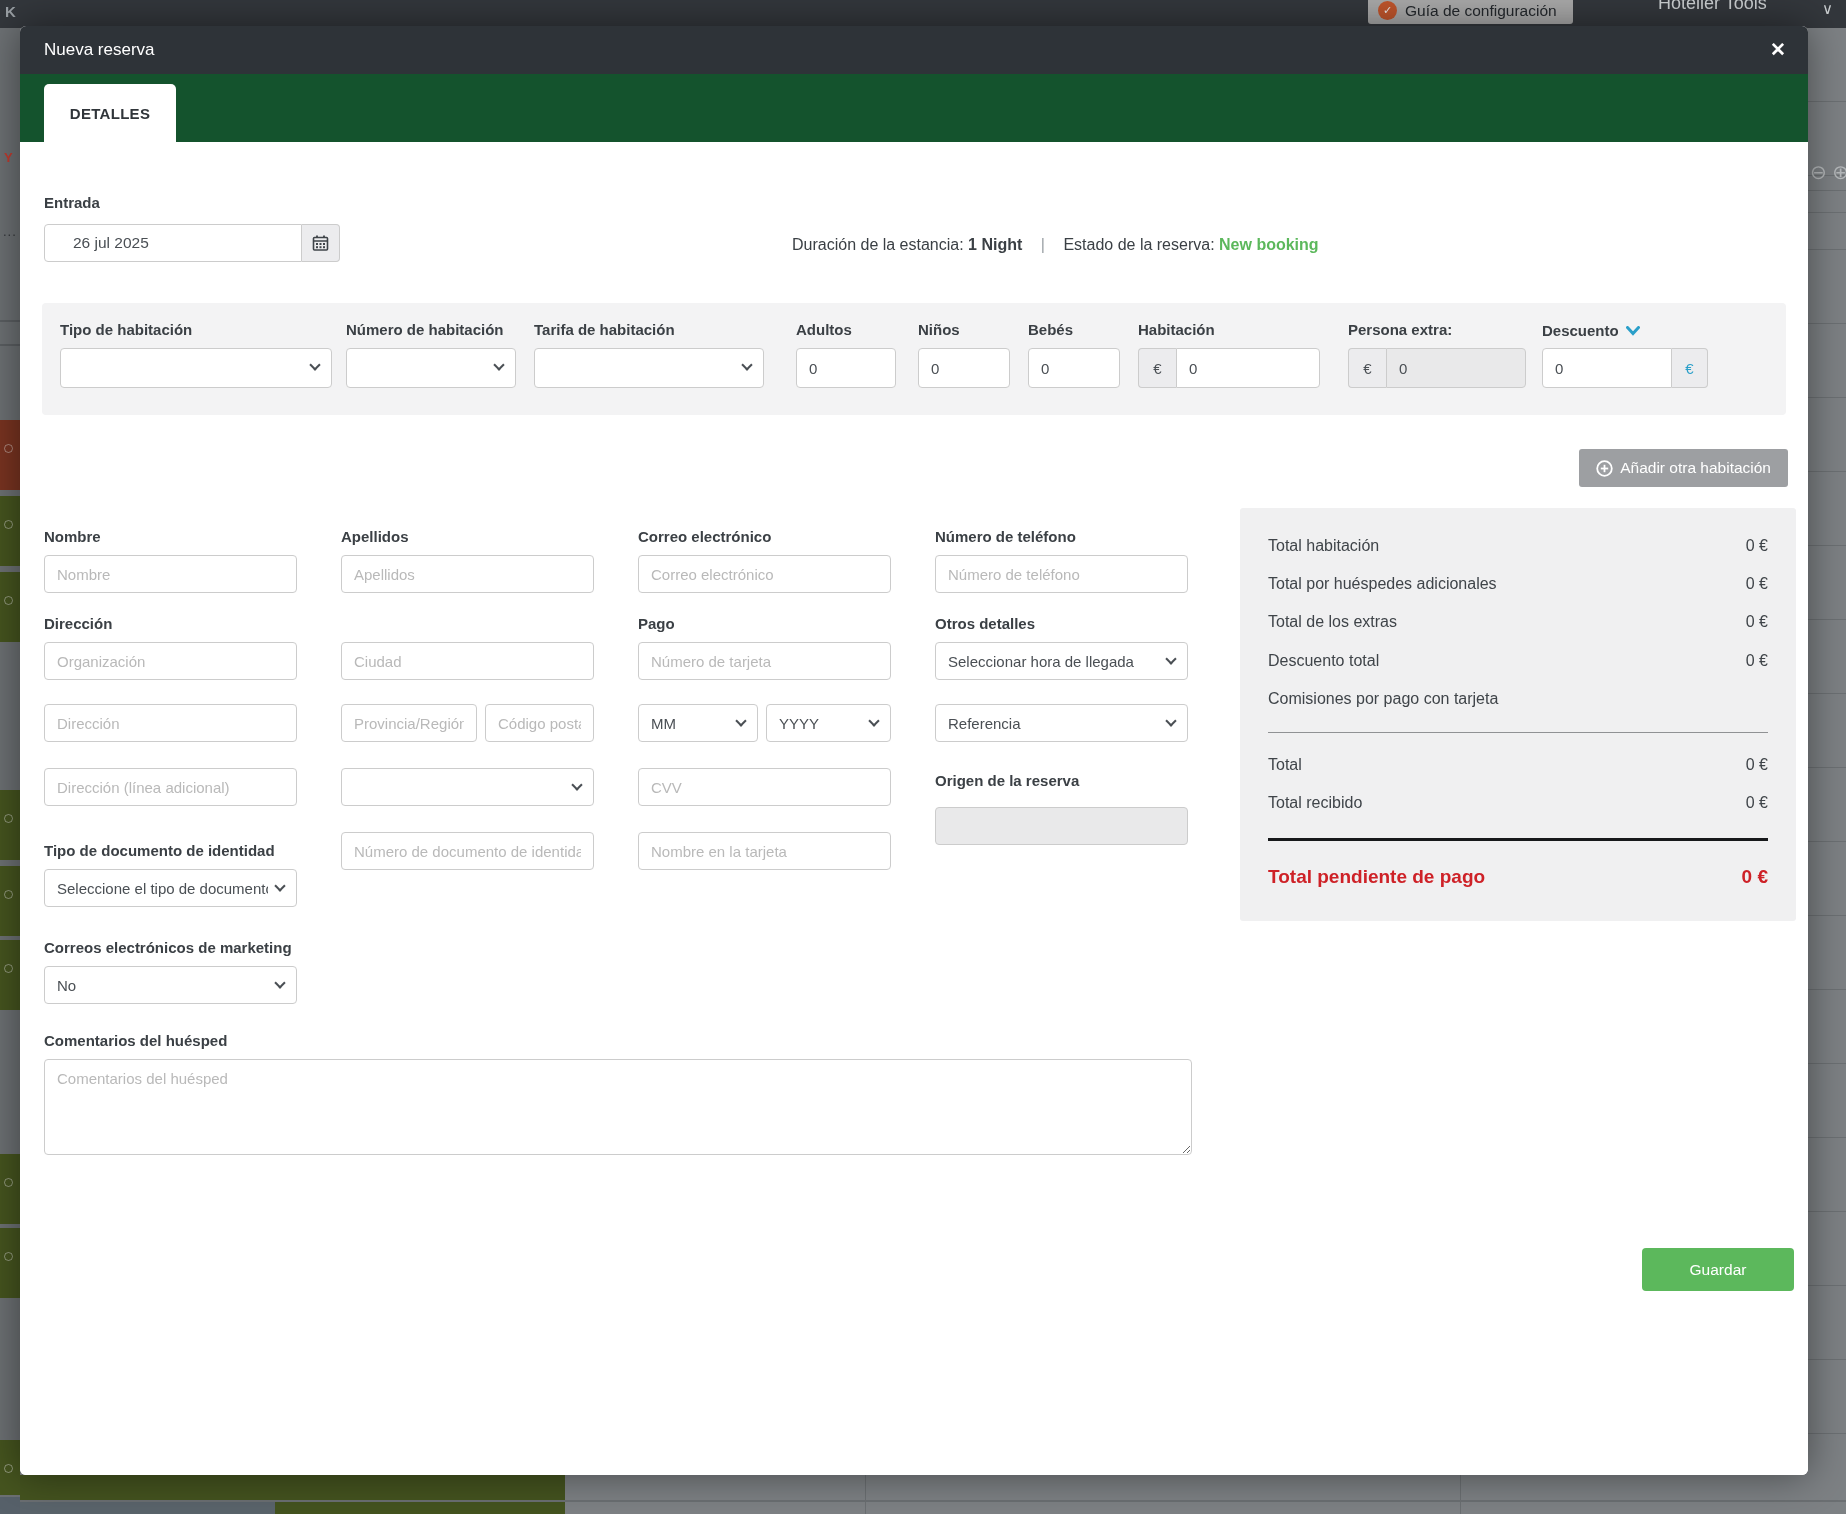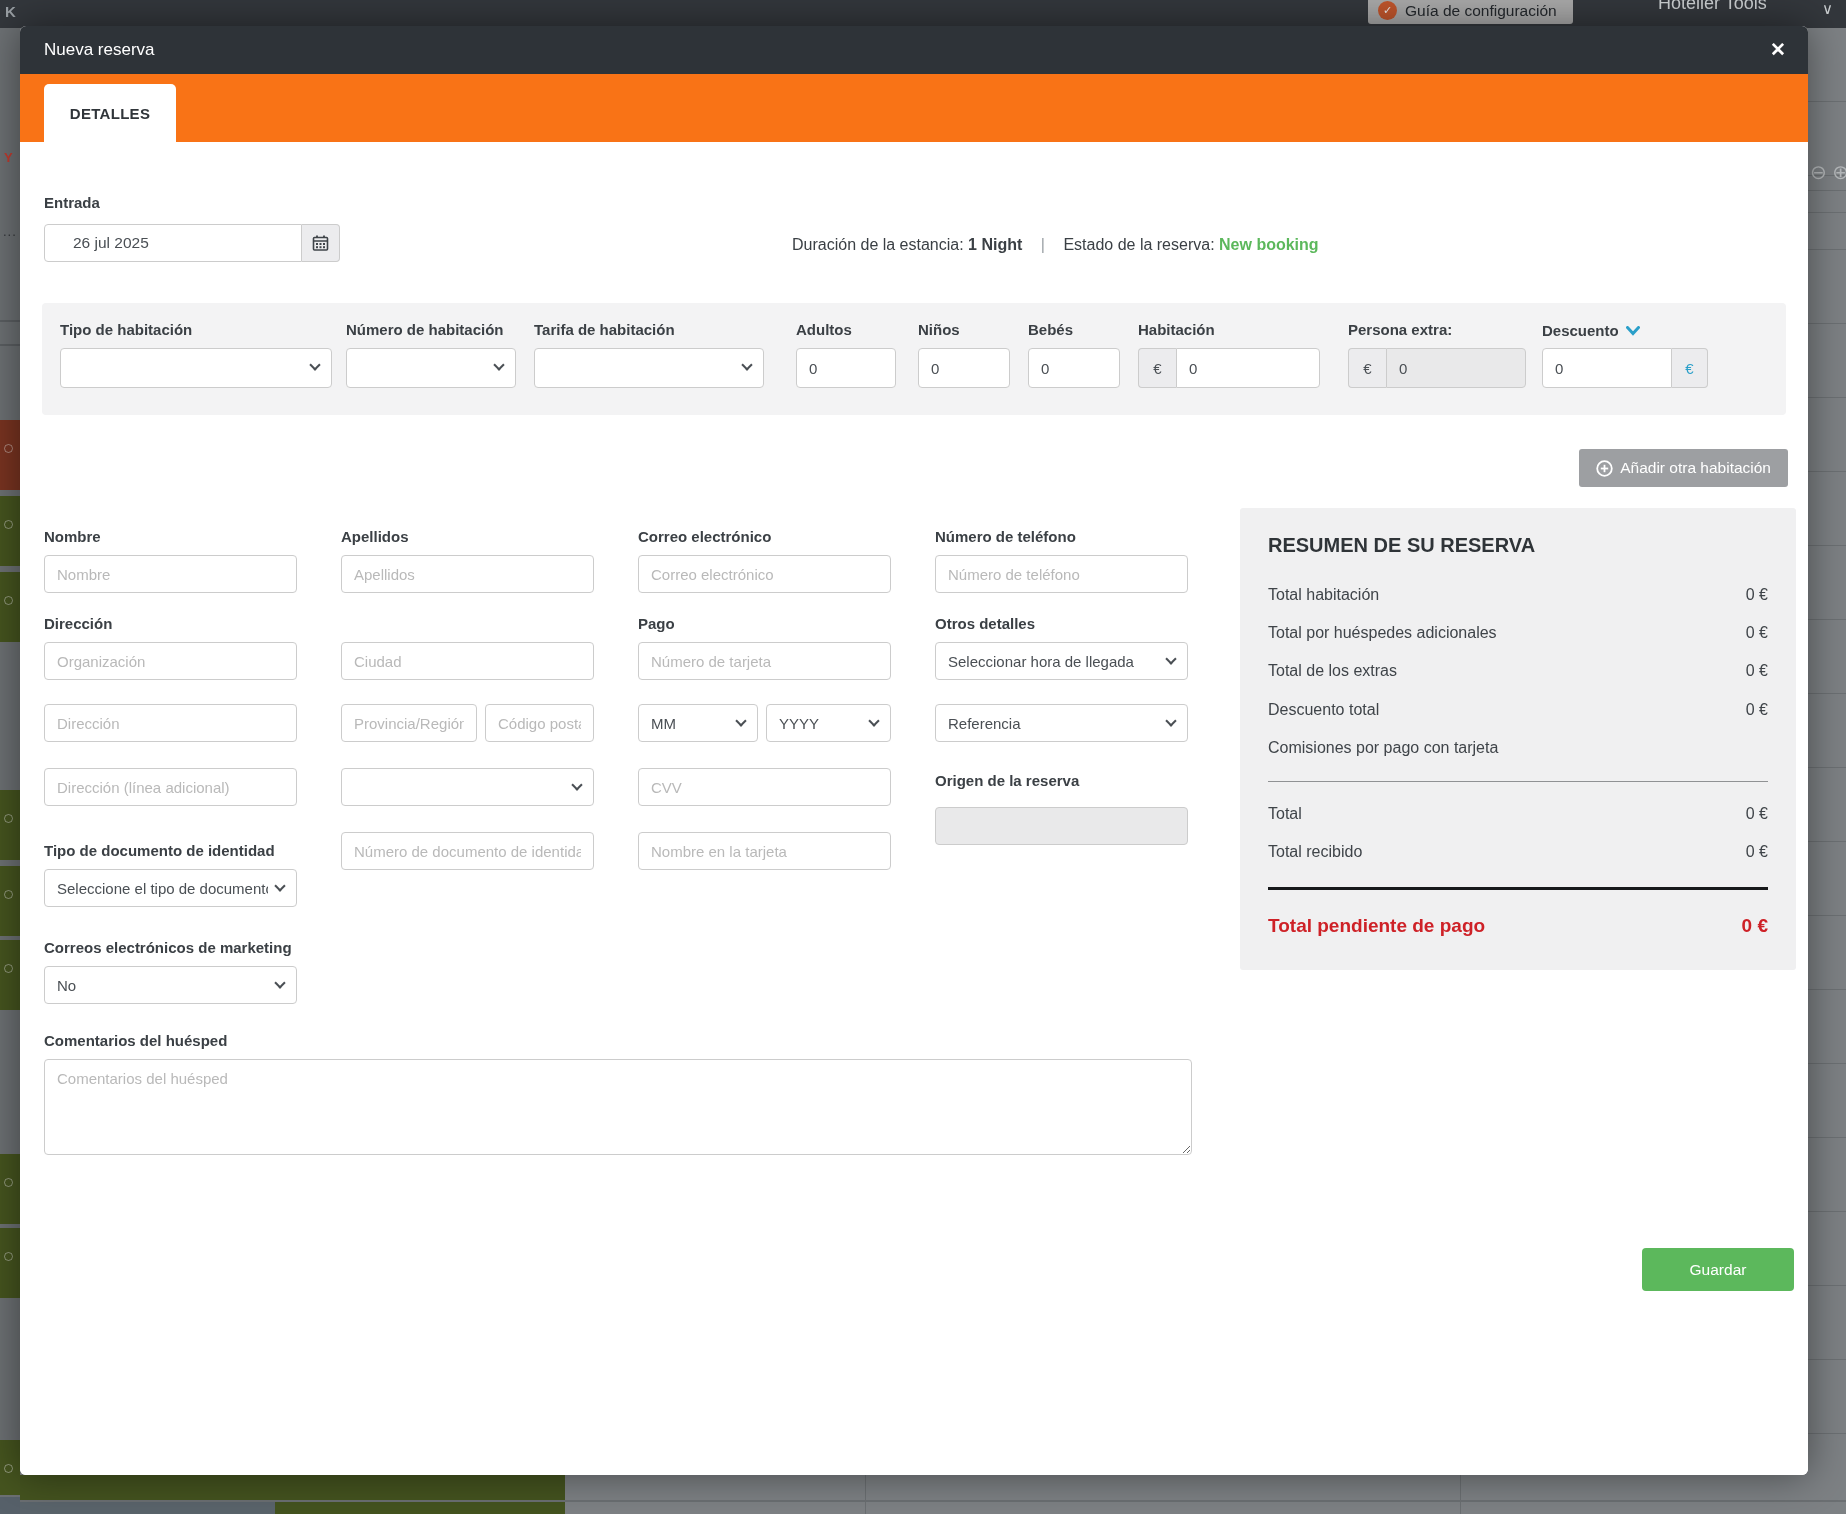--- a/index.html
+++ b/index.html
@@ -49,21 +49,21 @@
 
   
   .modal { position: absolute; left: 20px; top: 26px; width: 1788px; height: 1449px;
     background: #fff; border-radius: 6px; overflow: hidden; z-index: 5;
     box-shadow: 0 0 40px rgba(0,0,0,.45); }
   .modal-header { height: 48px; background: #2e3338; position: relative; }
   .modal-title { position: absolute; left: 24px; top: 0; line-height: 48px;
     color: #fff; font-size: 17px; }
   .modal-close { position: absolute; right: 22px; top: 12px; color: #fff; font-size: 19px;
     font-weight: 700; cursor: pointer; }
-  .tab-bar { height: 68px; background: #f97316; padding: 10px 0 0 24px; }
+  .tab-bar { height: 68px; background: #14532d; padding: 10px 0 0 24px; }
   .tab-active { width: 132px; height: 58px; background: #fff; border-radius: 5px 5px 0 0;
     display: flex; align-items: center; justify-content: center;
     font-size: 15px; font-weight: 600; letter-spacing: .3px; color: #30353a; }
   .modal-body { position: relative; height: 1333px; background: #fff; }
 
   .flabel { font-size: 15px; font-weight: 700; color: #3b4045; white-space: nowrap;
     overflow: hidden; height: 19px; }
   input[type=text], select, textarea { font-family: "Liberation Sans", sans-serif;
     font-size: 15px; color: #4a4f54; border: 1px solid #ccc; border-radius: 4px;
     background: #fff; outline: none; }
@@ -359,21 +359,20 @@
           <div class="select-wrap mt24"><select class="ctrl"><option>Referencia</option></select><span class="chev"></span></div>
           <div class="flabel mt30">Origen de la reserva</div>
           <input type="text" class="ctrl disabled" disabled="" style="margin-top: 8px;">
         </div>
       </div>
       <div class="flabel comments-label">Comentarios del huésped</div>
       <textarea class="comments-area" placeholder="Comentarios del huésped" style=""></textarea>
     </div>
 
     <div class="summary">
-      <h3>RESUMEN DE SU RESERVA</h3>
       <div class="srow">
         <span class="sl">Total habitación</span>
         <span class="sv">0 €</span>
       </div>
       <div class="srow">
         <span class="sl">Total por huéspedes adicionales</span>
         <span class="sv">0 €</span>
       </div>
       <div class="srow">
         <span class="sl">Total de los extras</span>

